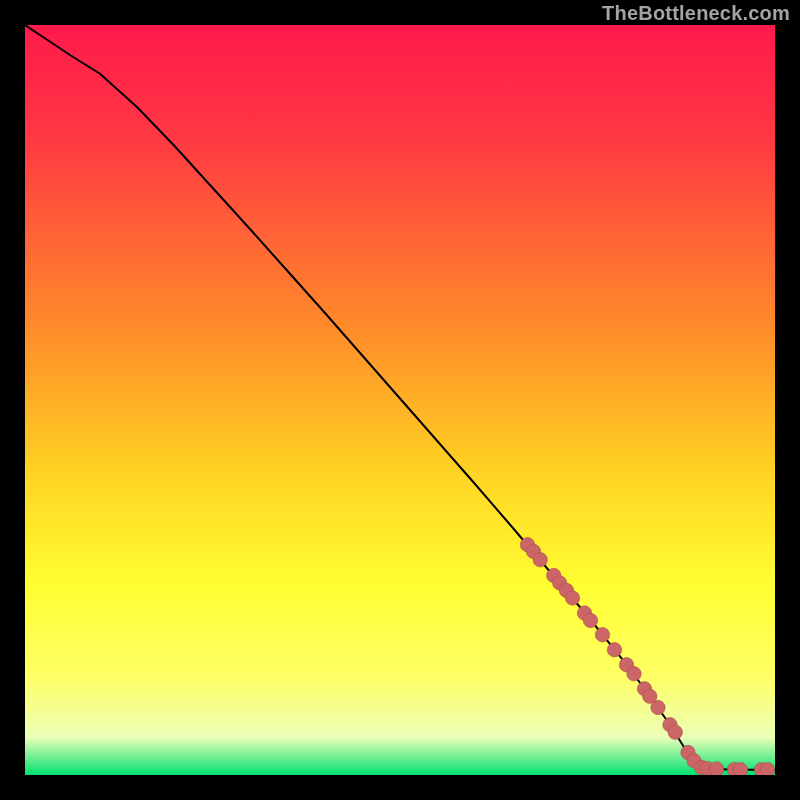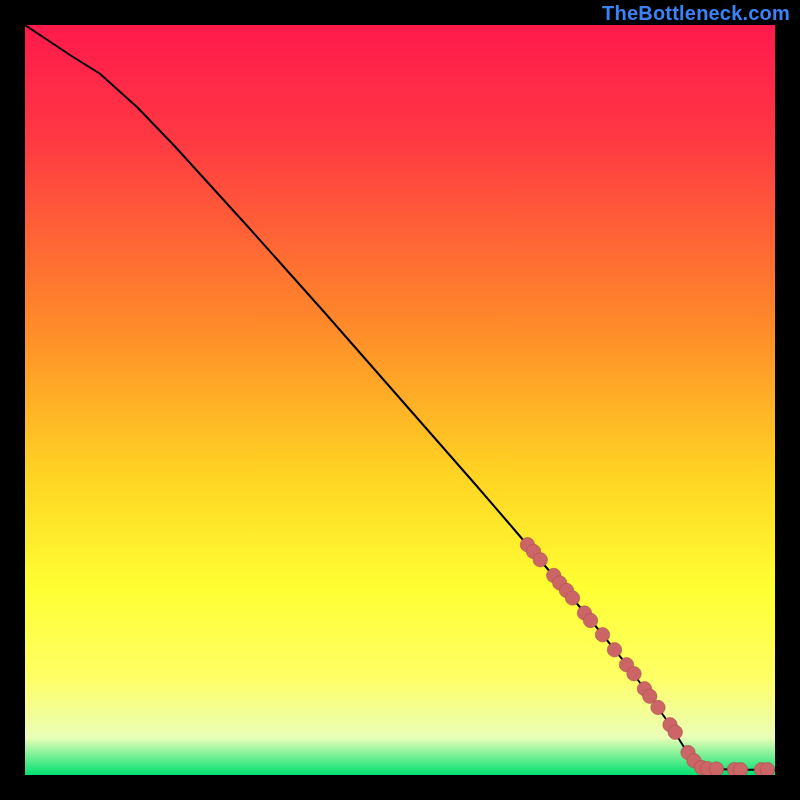--- a/index.html
+++ b/index.html
@@ -25,21 +25,21 @@
     position: absolute;
     left: 0; top: 0; width: 100%; height: 100%;
   }
   .attribution {
     position: absolute;
     top: 2px;
     right: 10px;
     font-family: Arial, Helvetica, sans-serif;
     font-size: 20px;
     font-weight: bold;
-    color: #3b82f6;
+    color: #a3a3a3;
     letter-spacing: 0.2px;
   }
 </style>
 </head>
 <body>
 
 <div class="stage">
 
   <div class="plot">
 

